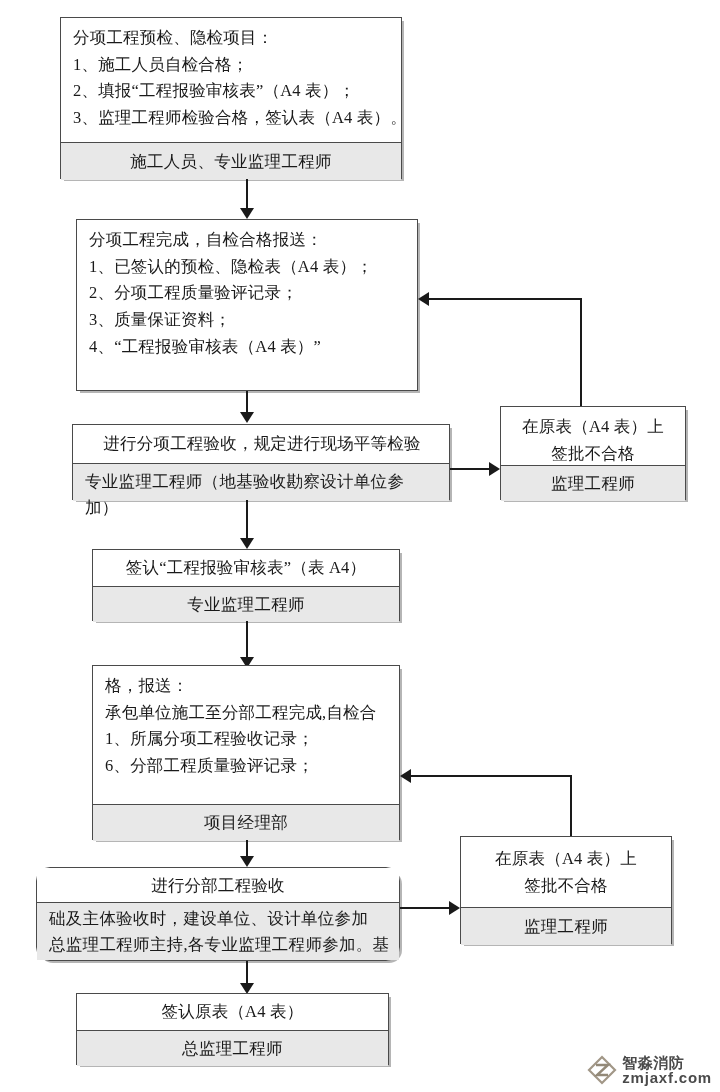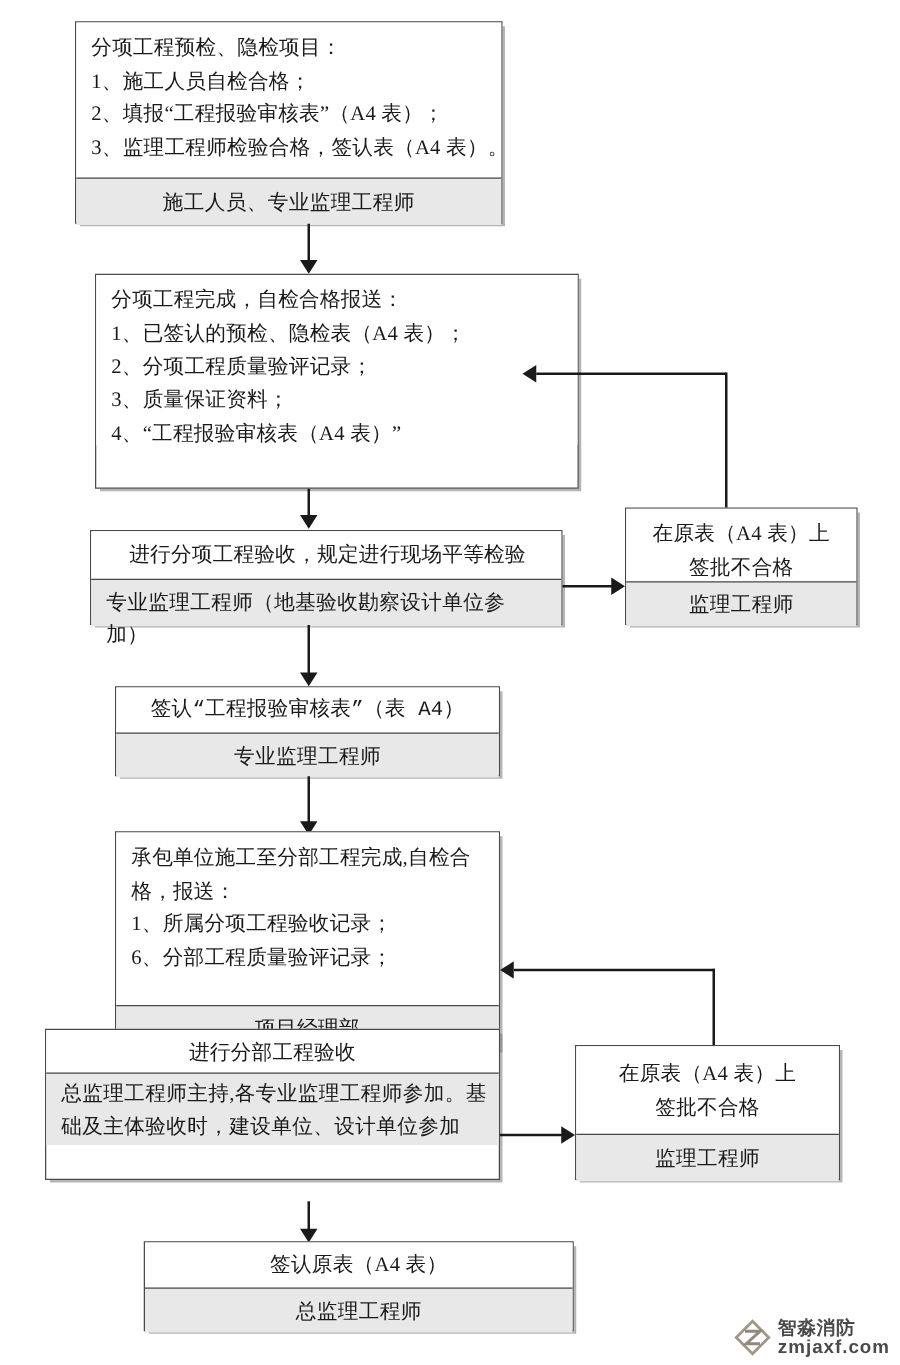--- a/index.html
+++ b/index.html
@@ -140,21 +140,21 @@
       <p class="line">1、施工人员自检合格；</p>
       <p class="line">2、填报“工程报验审核表”（A4 表）；</p>
       <p class="line">3、监理工程师检验合格，签认表（A4 表）。</p>
     </div>
     <div class="footer" style="height:38px;">施工人员、专业监理工程师</div>
   </div>
 
   <div class="vline" style="left:246px; top:179px; height:35px;"></div>
   <div class="arrow-down" style="left:240px; top:208px;"></div>
 
-  <div class="box" style="left:76px; top:219px; width:387px; height:172px;">
+  <div class="box" style="left:76px; top:219px; width:342px; height:172px;">
     <div class="body" style="height:136px;">
       <p class="line">分项工程完成，自检合格报送：</p>
       <p class="line">1、已签认的预检、隐检表（A4 表）；</p>
       <p class="line">2、分项工程质量验评记录；</p>
       <p class="line">3、质量保证资料；</p>
       <p class="line">4、“工程报验审核表（A4 表）”</p>
     </div>
   </div>
 
   <div class="vline" style="left:246px; top:391px; height:25px;"></div>
@@ -178,50 +178,50 @@
     <div class="footer" style="height:36px;">监理工程师</div>
   </div>
 
   <div class="vline" style="left:580px; top:298px; height:108px;"></div>
   <div class="hline" style="left:429px; top:298px; width:152px;"></div>
   <div class="arrow-left" style="left:418px; top:292px;"></div>
 
   <div class="vline" style="left:246px; top:500px; height:42px;"></div>
   <div class="arrow-down" style="left:240px; top:538px;"></div>
 
-  <div class="box" style="left:92px; top:549px; width:308px; height:72px;font-family:Liberation Mono, monospace;">
+  <div class="box" style="left:92px; top:549px; width:308px; height:72px;">
     <div class="body center" style="height:36px; line-height:24px;">
       <p class="line">签认“工程报验审核表”（表 A4）</p>
     </div>
     <div class="footer" style="height:36px;">专业监理工程师</div>
   </div>
 
   <div class="vline" style="left:246px; top:621px; height:42px;"></div>
   <div class="arrow-down" style="left:240px; top:657px;"></div>
 
   <div class="box" style="left:92px; top:665px; width:308px; height:175px;">
     <div class="body" style="height:138px;">
+      <p class="line">格，报送：</p>
       <p class="line">承包单位施工至分部工程完成,自检合</p>
-      <p class="line">格，报送：</p>
       <p class="line">1、所属分项工程验收记录；</p>
       <p class="line">6、分部工程质量验评记录；</p>
     </div>
     <div class="footer" style="height:37px;">项目经理部</div>
   </div>
 
   <div class="vline" style="left:246px; top:840px; height:25px;"></div>
   <div class="arrow-down" style="left:240px; top:856px;"></div>
 
-  <div class="box" style="left:36px; top:823px; width:364px; height:121px;">
+  <div class="box" style="left:36px; top:867px; width:364px; height:94px;border-radius:14px;">
     <div class="body center" style="height:34px; line-height:24px;">
       <p class="line">进行分部工程验收</p>
     </div>
     <div class="footer left" style="height:58px; line-height:26px; padding-top:3px;">
+      <p class="line">础及主体验收时，建设单位、设计单位参加</p>
       <p class="line">总监理工程师主持,各专业监理工程师参加。基</p>
-      <p class="line">础及主体验收时，建设单位、设计单位参加</p>
     </div>
   </div>
 
   <div class="hline" style="left:400px; top:907px; width:51px;"></div>
   <div class="arrow-right" style="left:449px; top:901px;"></div>
 
   <div class="box" style="left:460px; top:836px; width:212px; height:108px;">
     <div class="body center" style="height:70px; padding-top:9px;">
       <p class="line">在原表（A4 表）上</p>
       <p class="line">签批不合格</p>
@@ -229,21 +229,21 @@
     <div class="footer" style="height:38px;">监理工程师</div>
   </div>
 
   <div class="vline" style="left:570px; top:775px; height:61px;"></div>
   <div class="hline" style="left:411px; top:775px; width:161px;"></div>
   <div class="arrow-left" style="left:400px; top:769px;"></div>
 
   <div class="vline" style="left:246px; top:961px; height:28px;"></div>
   <div class="arrow-down" style="left:240px; top:983px;"></div>
 
-  <div class="box" style="left:76px; top:993px; width:344px; height:72px;margin-left:39px;">
+  <div class="box" style="left:76px; top:993px; width:313px; height:72px;">
     <div class="body center" style="height:36px; line-height:24px;">
       <p class="line">签认原表（A4 表）</p>
     </div>
     <div class="footer" style="height:36px;">总监理工程师</div>
   </div>
 
   <div id="watermark">
     <span class="mark-glyph">
       <svg width="30" height="30" viewBox="0 0 30 30" xmlns="http://www.w3.org/2000/svg">
         <polygon points="15,2 28,15 15,28 2,15" fill="none" stroke="#9a8f7d" stroke-width="2.2"></polygon>

